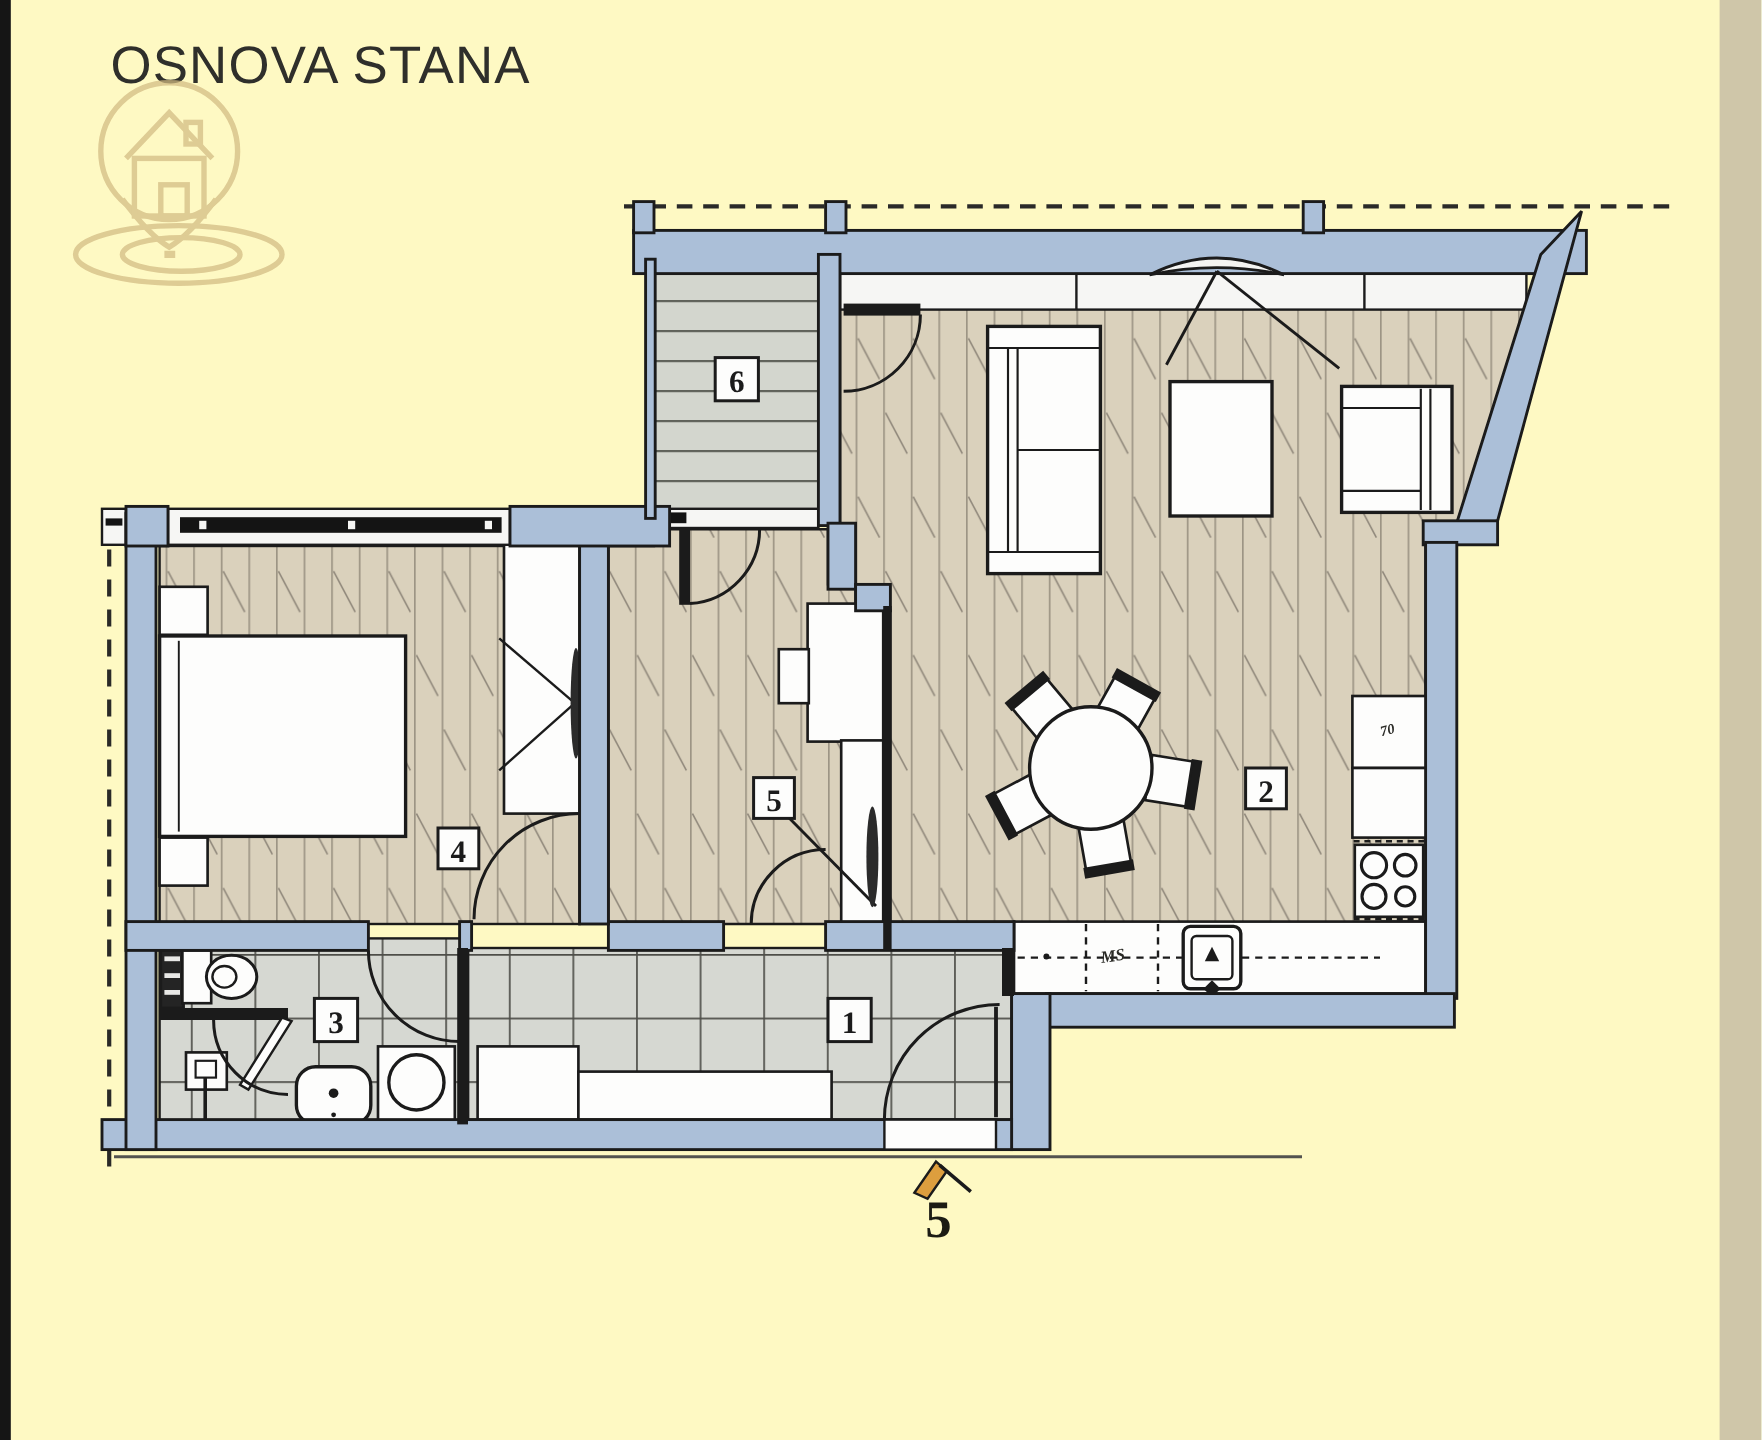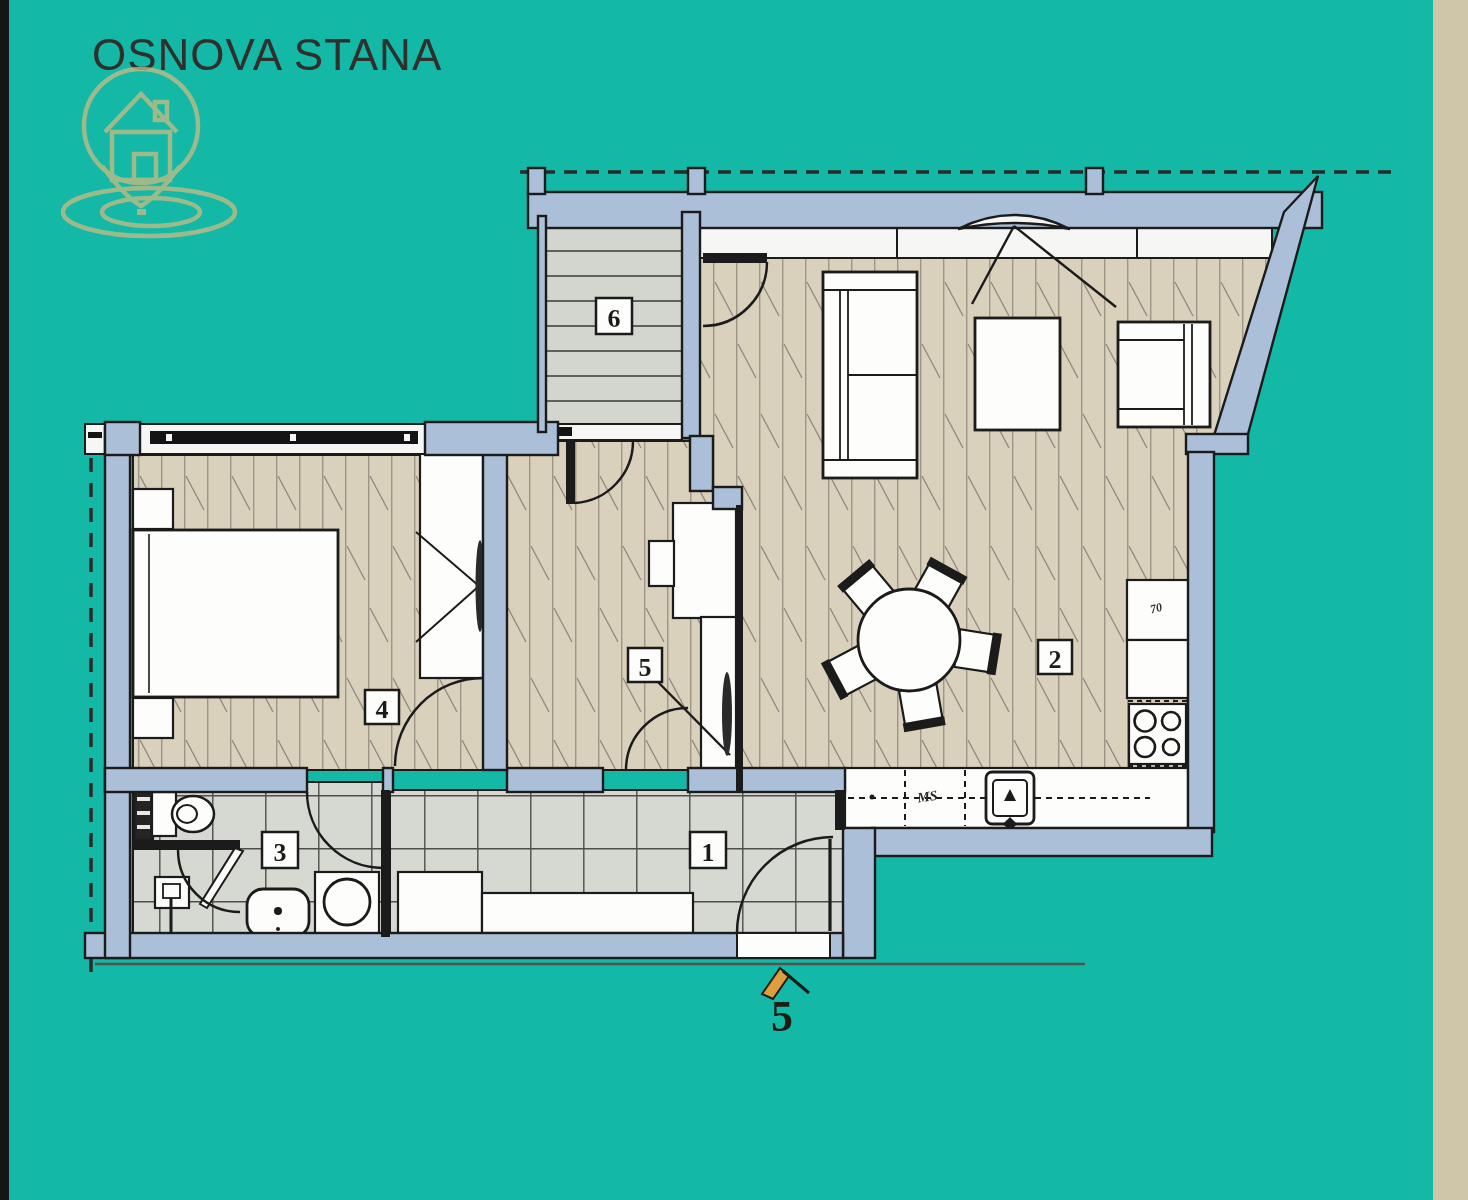--- a/index.html
+++ b/index.html
@@ -1,16 +1,16 @@
 <!DOCTYPE html>
 <html><head>
 <meta charset="utf-8">
 <style>
   html,body{margin:0;padding:0;background:#e7e8e6;}
-  #page{position:relative;width:1468px;height:1200px;background:#14b8a6;overflow:hidden;
+  #page{position:relative;width:1468px;height:1200px;background:#fef9c3;overflow:hidden;
         font-family:"Liberation Sans",sans-serif;}
   #plan-title{position:absolute;left:92px;top:30px;margin:0;font-size:44px;font-weight:400;
         letter-spacing:1px;color:#2f2f2b;font-family:"Liberation Sans",sans-serif;}
   #logo{position:absolute;left:52px;top:66px;opacity:.72;}
   #plan-svg{position:absolute;left:0;top:0;}
   text.room-num{font-family:"Liberation Serif",serif;font-weight:700;font-size:26px;fill:#1b1b1b;}
   text.small-note{font-family:"Liberation Serif",serif;font-style:italic;font-weight:700;fill:#2a2a26;}
   text.entry-num{font-family:"Liberation Serif",serif;font-weight:700;font-size:44px;fill:#1c1c14;}
 </style>
 </head>

